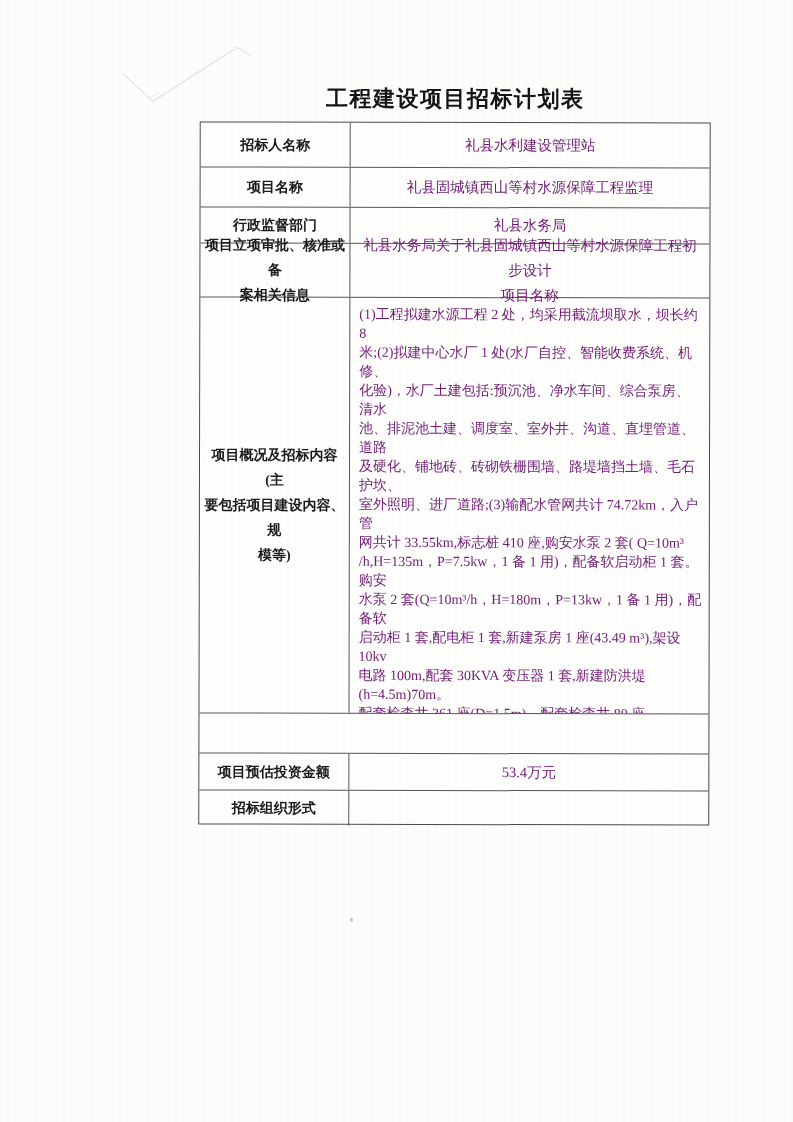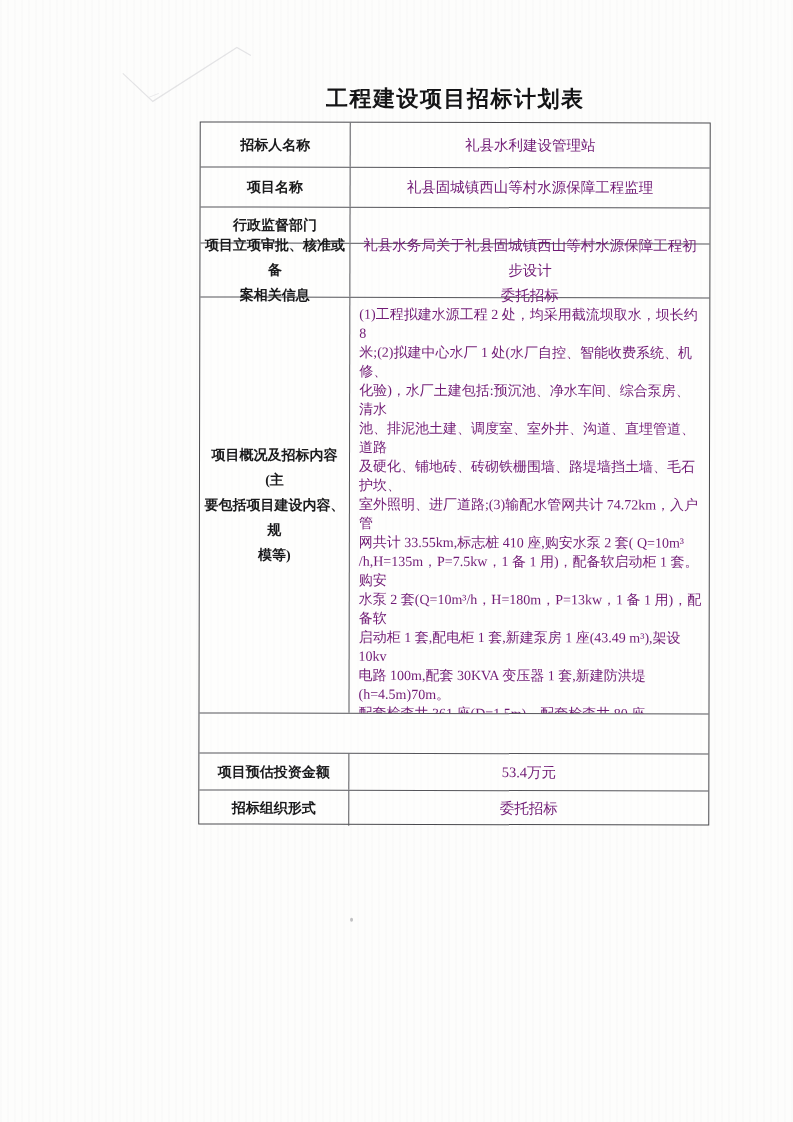--- a/index.html
+++ b/index.html
@@ -68,27 +68,28 @@
       <div class="t-value">礼县水利建设管理站</div>
     </div>
 
     <div class="t-row h-r2">
       <div class="t-label">项目名称</div>
       <div class="t-value">礼县固城镇西山等村水源保障工程监理</div>
     </div>
 
     <div class="t-row h-r3">
       <div class="t-label">行政监督部门</div>
+      <div class="t-value">礼县水务局</div>
     </div>
 
     <div class="t-row h-r4">
       <div class="t-label">项目立项审批、核准或备
 案相关信息</div>
       <div class="t-value">礼县水务局关于礼县固城镇西山等村水源保障工程初步设计
-委托招标</div>
+项目名称</div>
     </div>
 
     <div class="t-row h-r5">
       <div class="t-label">项目概况及招标内容(主
 要包括项目建设内容、规
 模等)</div>
       <div class="t-value long">(1)工程拟建水源工程 2 处，均采用截流坝取水，坝长约 8
 米;(2)拟建中心水厂 1 处(水厂自控、智能收费系统、机修、
 化验)，水厂土建包括:预沉池、净水车间、综合泵房、清水
 池、排泥池土建、调度室、室外井、沟道、直埋管道、道路
@@ -110,20 +111,19 @@
     <div class="t-row h-r6">
     </div>
 
     <div class="t-row h-r7">
       <div class="t-label">项目预估投资金额</div>
       <div class="t-value">53.4万元</div>
     </div>
 
     <div class="t-row h-r8">
       <div class="t-label">招标组织形式</div>
-      <div class="t-value">委托招标</div>
     </div>
 
   </div>
 
   <div class="artifact-dot"></div>
 
 </div>
 
 </body></html>

